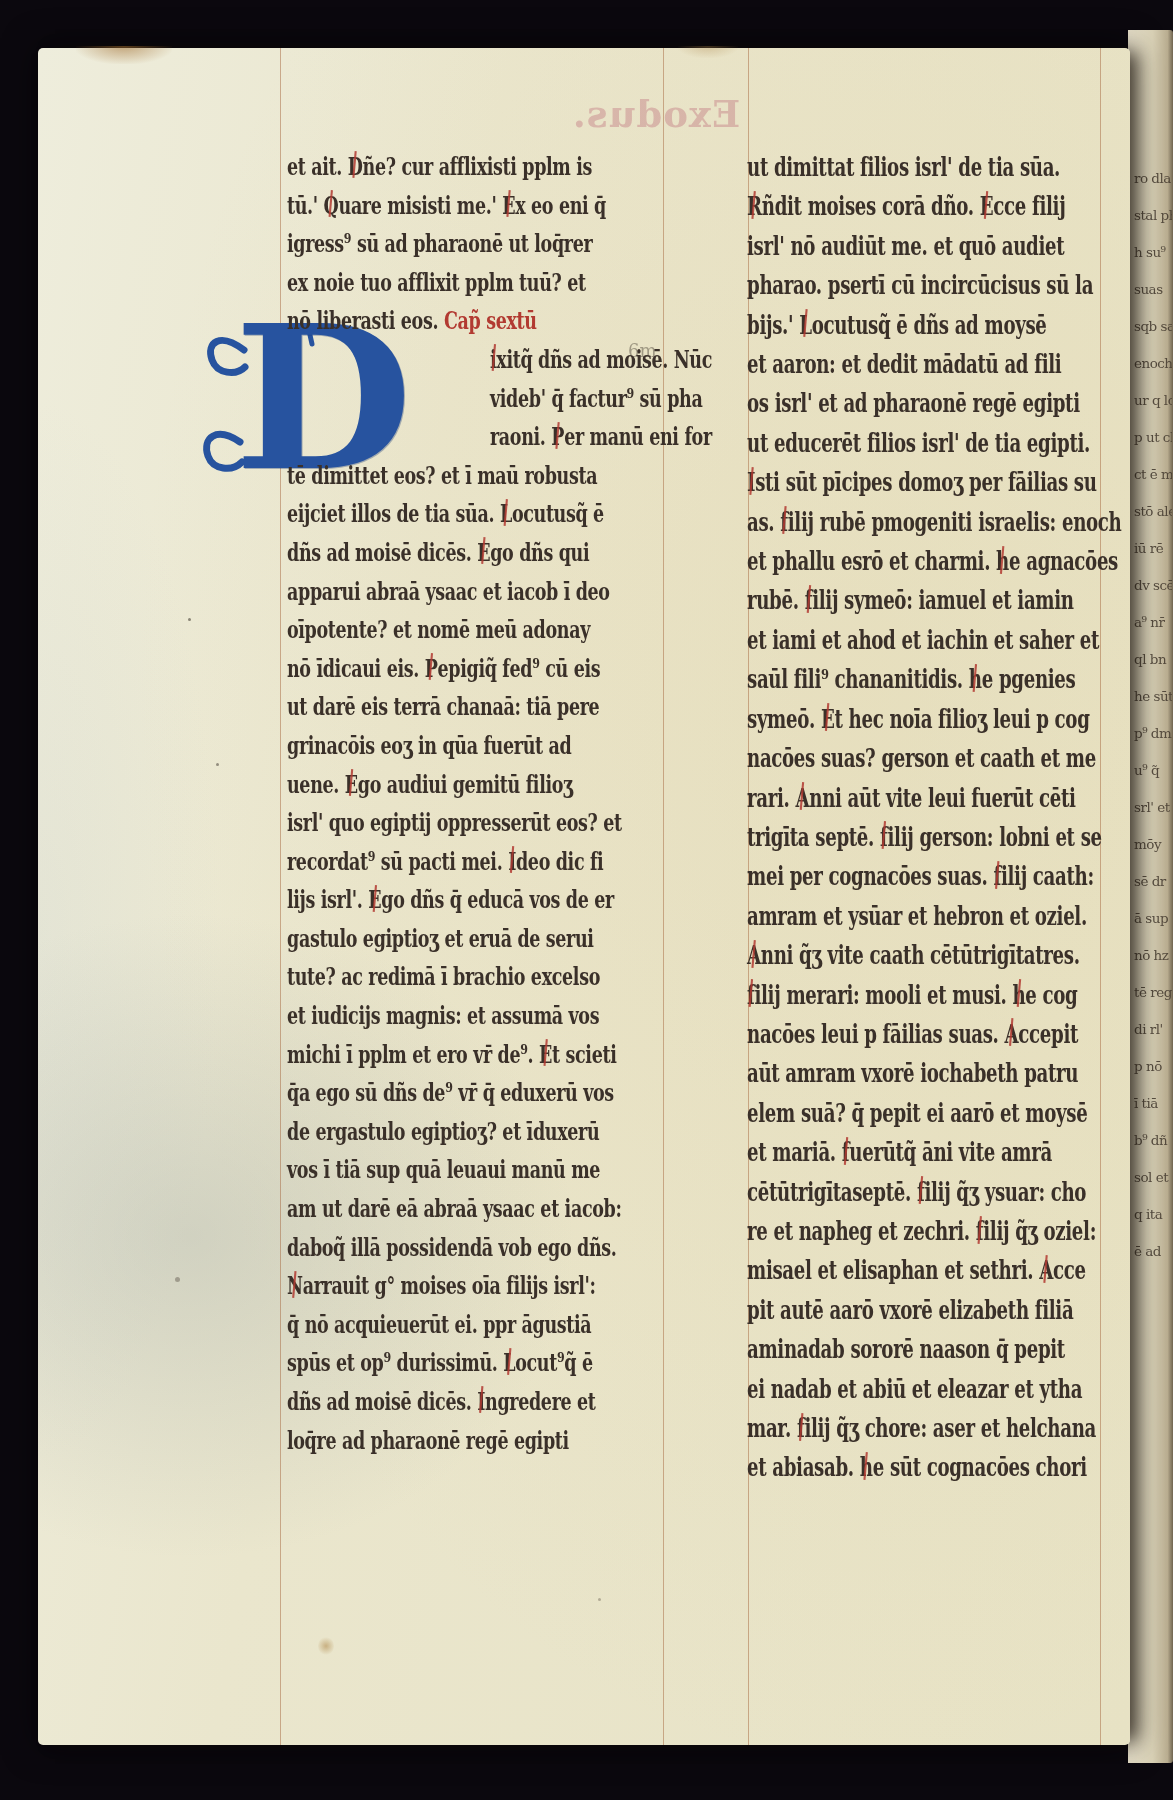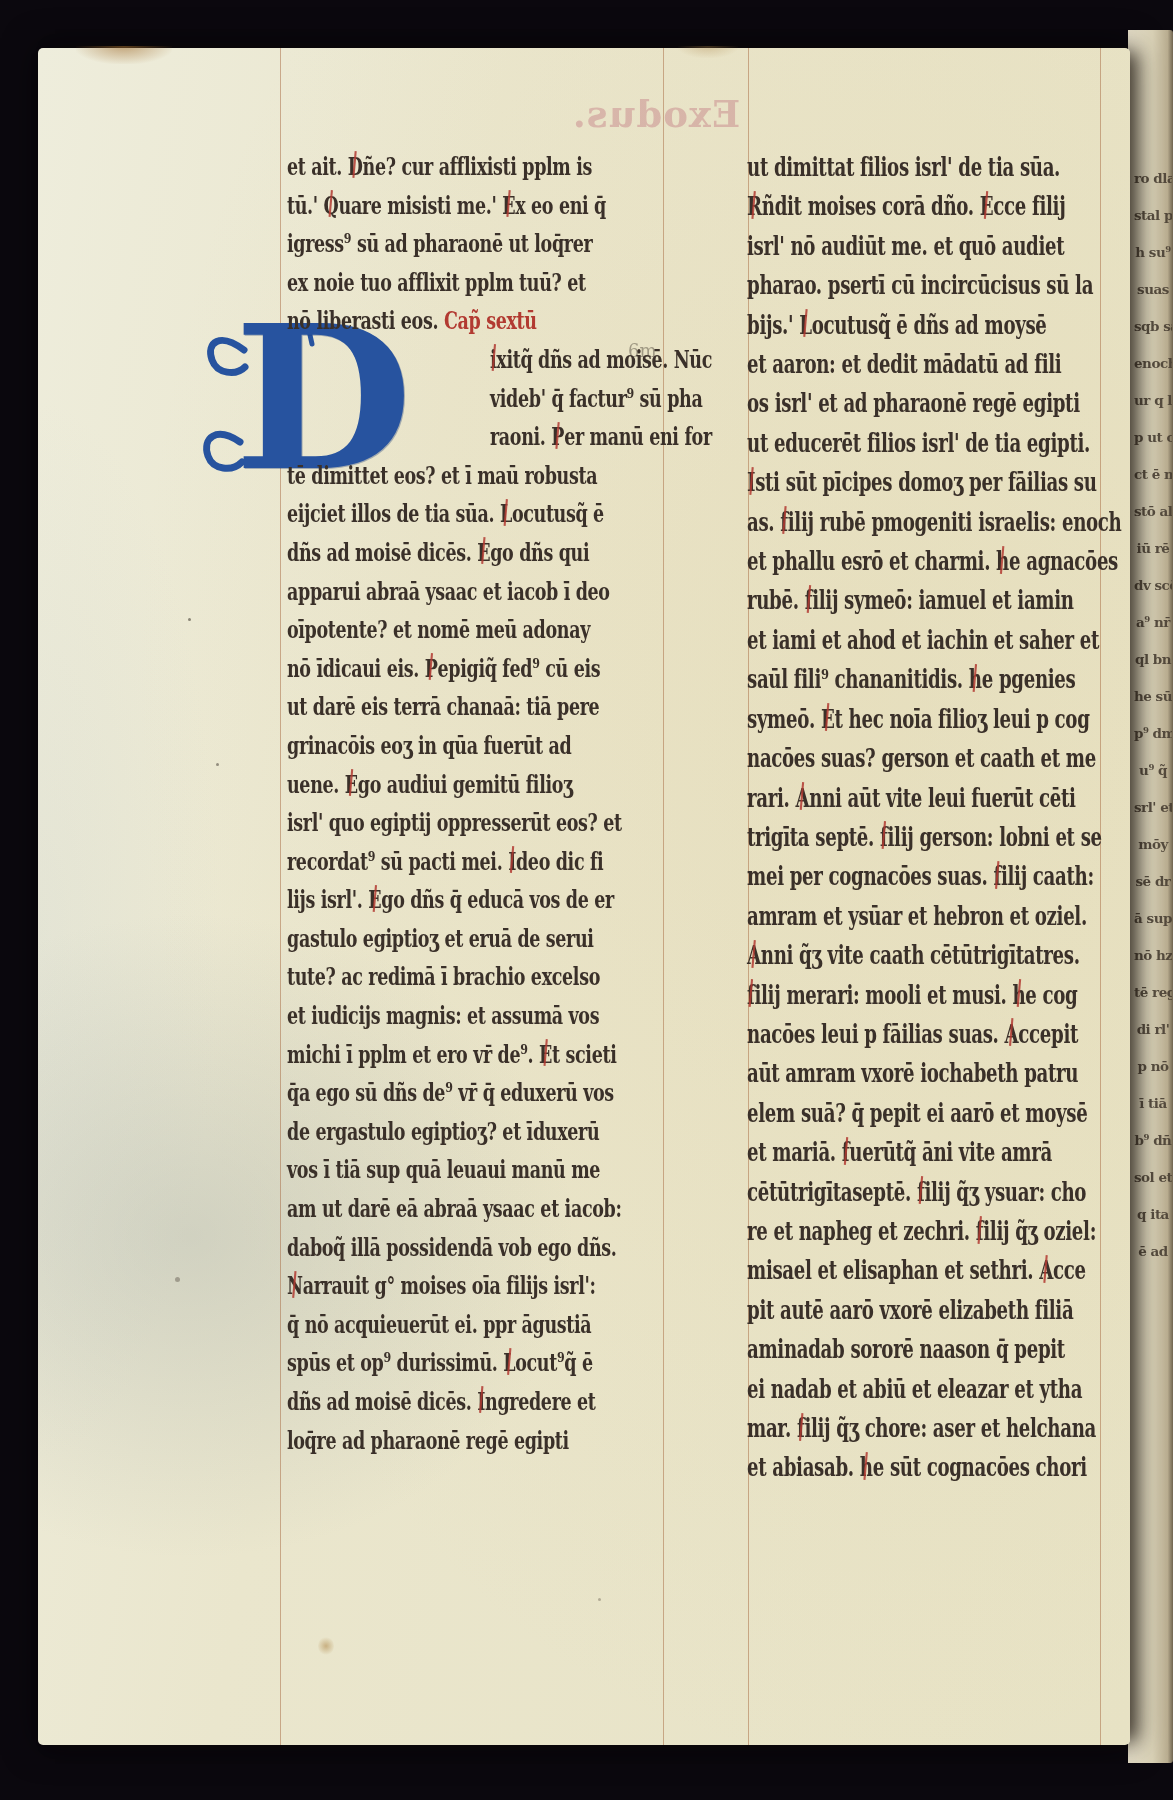--- a/index.html
+++ b/index.html
@@ -8,22 +8,22 @@
   }
   *{margin:0;padding:0;box-sizing:border-box;}
   body{background:#000;font-family:"DejaVu Serif",serif;}
   .stage{position:relative;width:1173px;height:1800px;background:var(--bg);overflow:hidden;}
 
   
   .next-leaf{position:absolute;left:1128px;top:30px;width:45px;height:1733px;
     background:linear-gradient(90deg,#e6dfc9 0%,#d9d1b6 55%,#b9ad90 88%,#6f6450 100%);
     border-radius:0 3px 3px 0;}
   .edge-text{position:absolute;left:6px;top:130px;width:38px;height:1120px;overflow:hidden;}
-  .edge-row{height:37px;line-height:37px;font-size:13.5px;font-weight:bold;
-    color:#43392e;letter-spacing:-0.5px;white-space:nowrap;opacity:.85;text-align:center;}
+  .edge-row{height:37px;line-height:37px;font-size:13.5px;font-weight:normal;
+    color:#43392e;letter-spacing:-0.5px;white-space:nowrap;opacity:.85;}
 
   
   .page{position:absolute;left:38px;top:48px;width:1092px;height:1697px;border-radius:5px;
     background:
       radial-gradient(ellipse 620px 520px at 14% 70%, rgba(148,158,156,.30), transparent 62%),
       radial-gradient(ellipse 260px 760px at 0% 52%, rgba(196,205,204,.22), transparent 70%),
       radial-gradient(ellipse 940px 1380px at 76% 38%, rgba(223,204,152,.22), transparent 78%),
       linear-gradient(100deg,#eeeddc 0%,#eae6cd 34%,#e7e2c4 100%);
     box-shadow:12px 0 16px -5px rgba(25,15,6,.65), 0 0 34px rgba(0,0,0,.55);}
 

